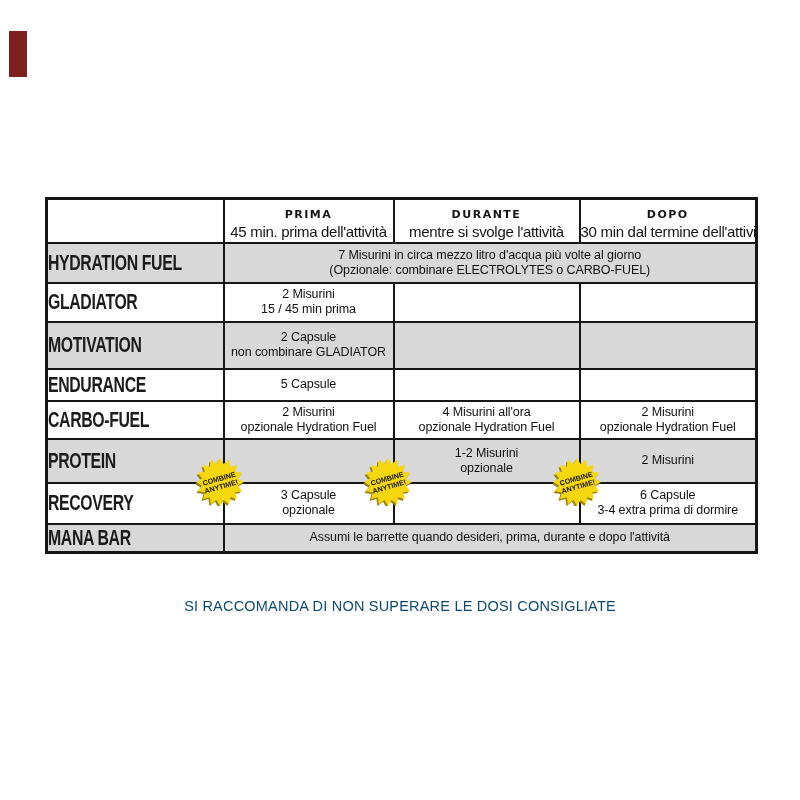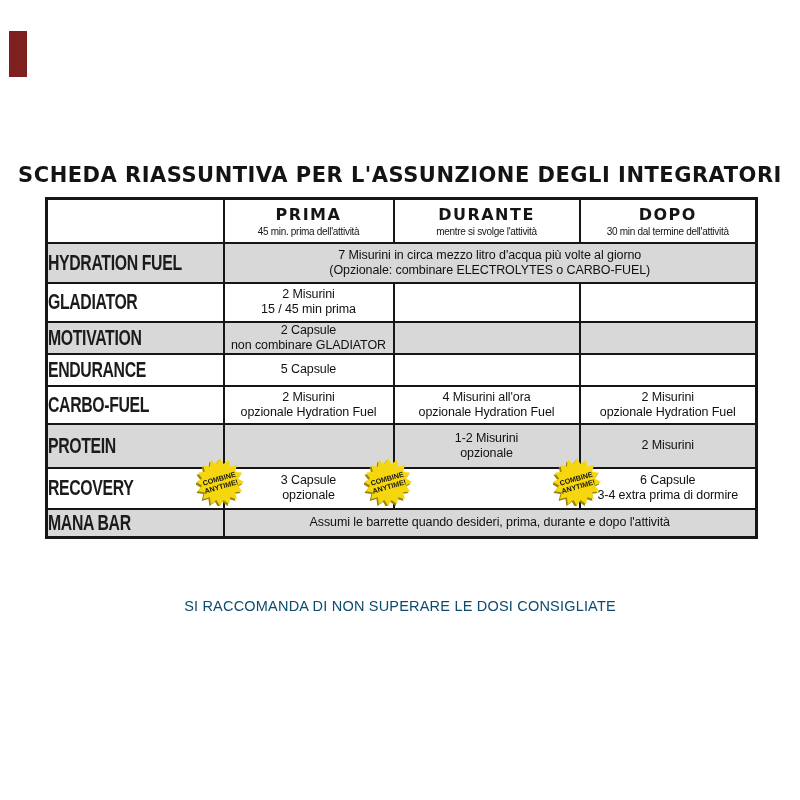--- a/index.html
+++ b/index.html
@@ -26,25 +26,25 @@
     background:#ffffff;
   }
   tr.alt th, tr.alt td { background:#d8d8d8;margin-left:32px; }
   th.rlabel { text-align:left; padding-left:8px; }
   th.rlabel span {
     display:inline-block; transform:scaleX(0.72); transform-origin:0 50%;
     font-size:22px; font-weight:bold; letter-spacing:-0.5px; white-space:nowrap;
     color:#1b1b1b; font-family:"Liberation Sans", sans-serif;
   }
   .chead {
-    font-size:16px; font-weight:bold; letter-spacing:1.5px; line-height:21px;
+    font-size:11px; font-weight:bold; letter-spacing:1.5px; line-height:21px;
     text-align:center; padding-top:1px; font-family:"DejaVu Sans", sans-serif;
   }
   .csub {
-    font-size:10px; letter-spacing:-0.3px; line-height:14px; text-align:center;
+    font-size:15px; letter-spacing:-0.3px; line-height:14px; text-align:center;
     font-weight:normal; white-space:nowrap;
   }
   td.cell {
     font-size:12.5px; line-height:15px; text-align:center;
     white-space:pre-line; color:#111111; letter-spacing:-0.1px;
   }
   .footer-note {
     position:absolute; left:0; top:598px; width:800px; text-align:center;
     font-size:14.5px; color:#0c4a6e; letter-spacing:0.2px;
   }
@@ -57,21 +57,20 @@
     fill:#141414;
   }
 </style>
 </head>
 <body>
 
 <div class="canvas">
 
   <div class="corner-mark"></div>
 
-  <div class="page-title">SCHEDA RIASSUNTIVA PER L'ASSUNZIONE DEGLI INTEGRATORI</div>
 
   <div class="table-wrap">
     <table class="grid">
       <colgroup>
         <col style="width:177px">
           <col style="width:170px">
           <col style="width:186px">
           <col style="width:177px">
       </colgroup>
       <thead>
@@ -97,21 +96,21 @@
           <td class="cell" colspan="3">7 Misurini in circa mezzo litro d'acqua più volte al giorno
 (Opzionale: combinare ELECTROLYTES o CARBO-FUEL)</td>
         </tr>
         <tr style="height:39px">
           <th class="rlabel"><span>GLADIATOR</span></th>
           <td class="cell">2 Misurini
 15 / 45 min prima</td>
           <td class="cell"></td>
           <td class="cell"></td>
         </tr>
-        <tr class="alt" style="height:32px">
+        <tr class="alt" style="height:47px">
           <th class="rlabel"><span>MOTIVATION</span></th>
           <td class="cell">2 Capsule
 non combinare GLADIATOR</td>
           <td class="cell"></td>
           <td class="cell"></td>
         </tr>
         <tr style="height:32px">
           <th class="rlabel"><span>ENDURANCE</span></th>
           <td class="cell">5 Capsule</td>
           <td class="cell"></td>

